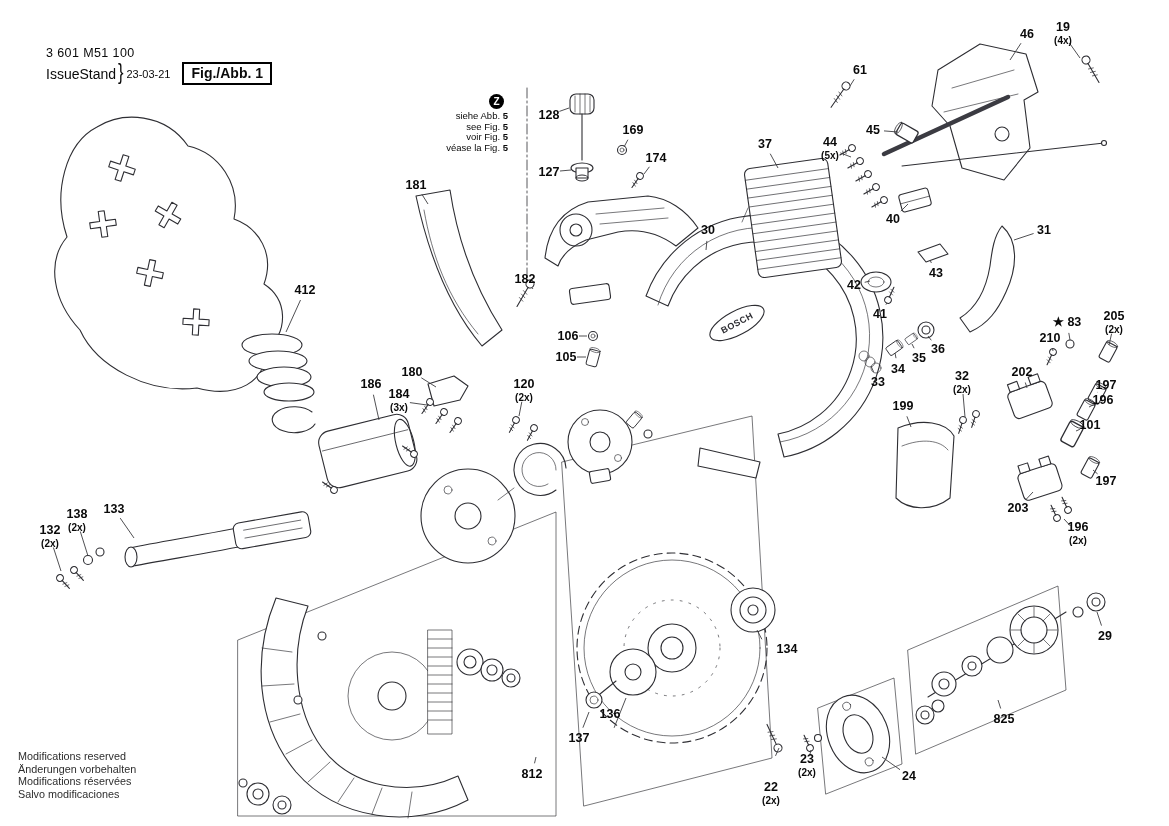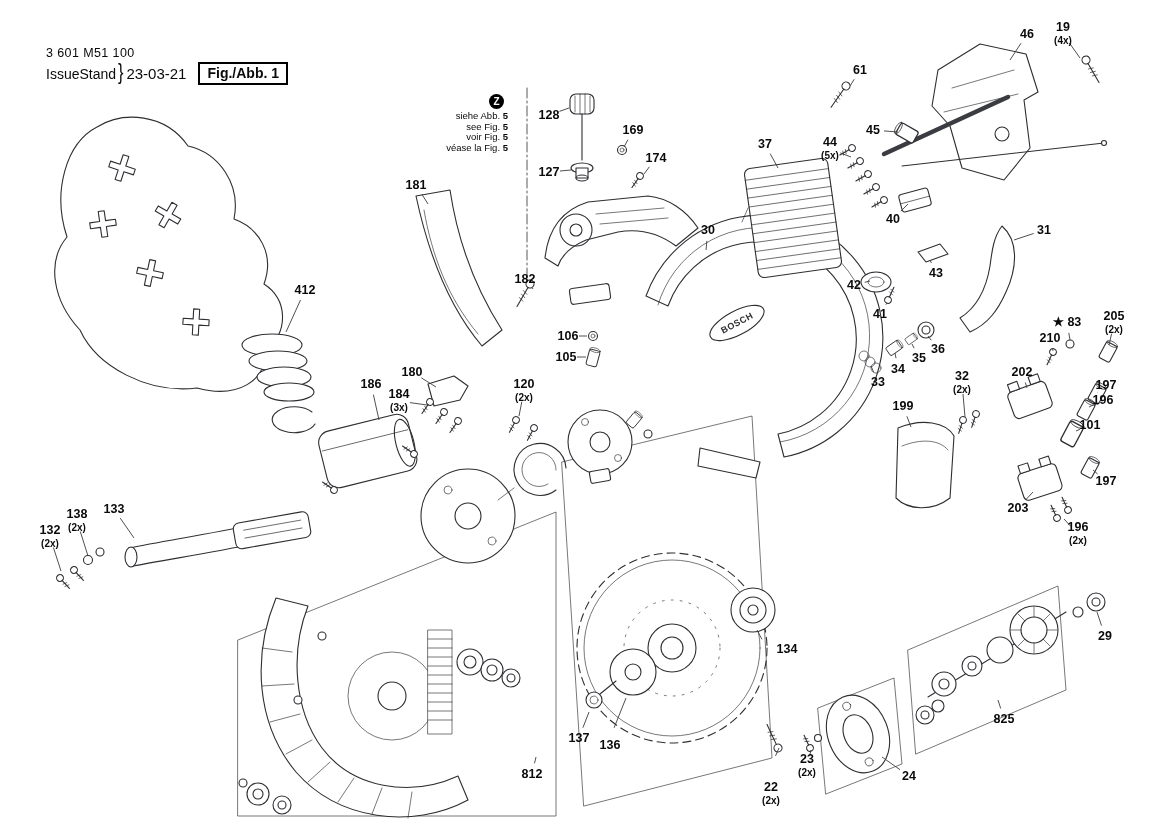--- a/index.html
+++ b/index.html
@@ -6,21 +6,21 @@
   .stage{
     position:relative;width:1169px;height:826px;background:#ffffff;
     font-family:"Liberation Sans",sans-serif;color:#0a0a0a;overflow:hidden;
   }
   
   .hdr{position:absolute;left:46px;top:46px;}
   .pn{font-size:12.5px;letter-spacing:.4px;}
   .issue-row{display:flex;align-items:center;margin-top:2px;}
   .issue-labels{display:flex;flex-direction:row;font-size:14px;line-height:10px;}
   .brace{font-size:22px;font-weight:300;transform:scaleX(.75);display:inline-block;margin:-3px 1px 0 1px;}
-  .date{font-size:15px;margin-left:1px;}
+  .date{font-size:11px;margin-left:1px;}
   .figbox{margin-left:12px;border:2px solid #000;padding:1px 7px 2px;font-size:14px;font-weight:700;white-space:nowrap;background:#fff;}
   
   .refnote{position:absolute;left:434px;top:94px;width:74px;display:flex;flex-direction:column;align-items:flex-end;}
   .z-badge{width:15px;height:15px;border-radius:50%;background:#000;color:#fff;font-size:10px;font-weight:700;
     display:flex;align-items:center;justify-content:center;margin:0 4px 2px 0;}
   .refline{font-size:9.5px;line-height:10.5px;white-space:nowrap;}
   .refline b{font-weight:700;}
   
   .footer{position:absolute;left:18px;top:750px;font-size:10.8px;line-height:12.5px;color:#2e2e2e;}
   
@@ -569,21 +569,21 @@
       </div>
       <div class="part-label" style="left: 767px; top: 649px; margin-left: 20px;">
         <span class="num">134</span>
       </div>
       <div class="part-label" style="left: 1004px; top: 719px; text-align: center;">
         <span class="num">825</span>
       </div>
       <div class="part-label" style="left: 579px; top: 738px;">
         <span class="num">137</span>
       </div>
-      <div class="part-label" style="left: 610px; top: 745px;">
+      <div class="part-label" style="left: 610px; top: 714px;">
         <span class="num">136</span>
       </div>
       <div class="part-label" style="left: 771px; top: 794px; text-align: center;">
         <span class="num">22</span>
         <span class="qty">(2x)</span>
       </div>
       <div class="part-label" style="left: 807px; top: 766px;">
         <span class="num">23</span>
         <span class="qty">(2x)</span>
       </div>
@@ -609,14 +609,20 @@
   </div>
 
   <div class="refnote">
     <div class="z-badge">Z</div>
     <div class="refline"><span>siehe Abb.</span>&nbsp;<b>5</b></div>
     <div class="refline"><span>see Fig.</span>&nbsp;<b>5</b></div>
     <div class="refline"><span>voir Fig.</span>&nbsp;<b>5</b></div>
     <div class="refline"><span>véase la Fig.</span>&nbsp;<b>5</b></div>
   </div>
 
+  <div class="footer">
+    <div>Modifications reserved</div>
+    <div>Änderungen vorbehalten</div>
+    <div>Modifications réservées</div>
+    <div>Salvo modificaciones</div>
+  </div>
 
 </div>
 
 </body></html>

